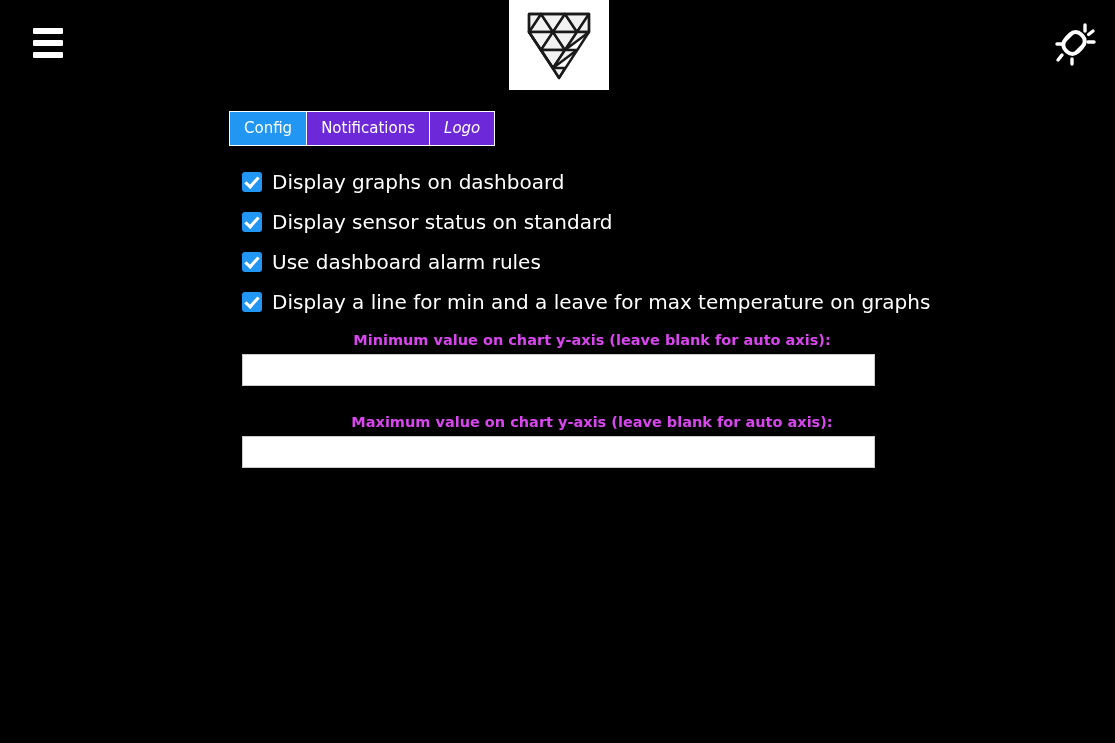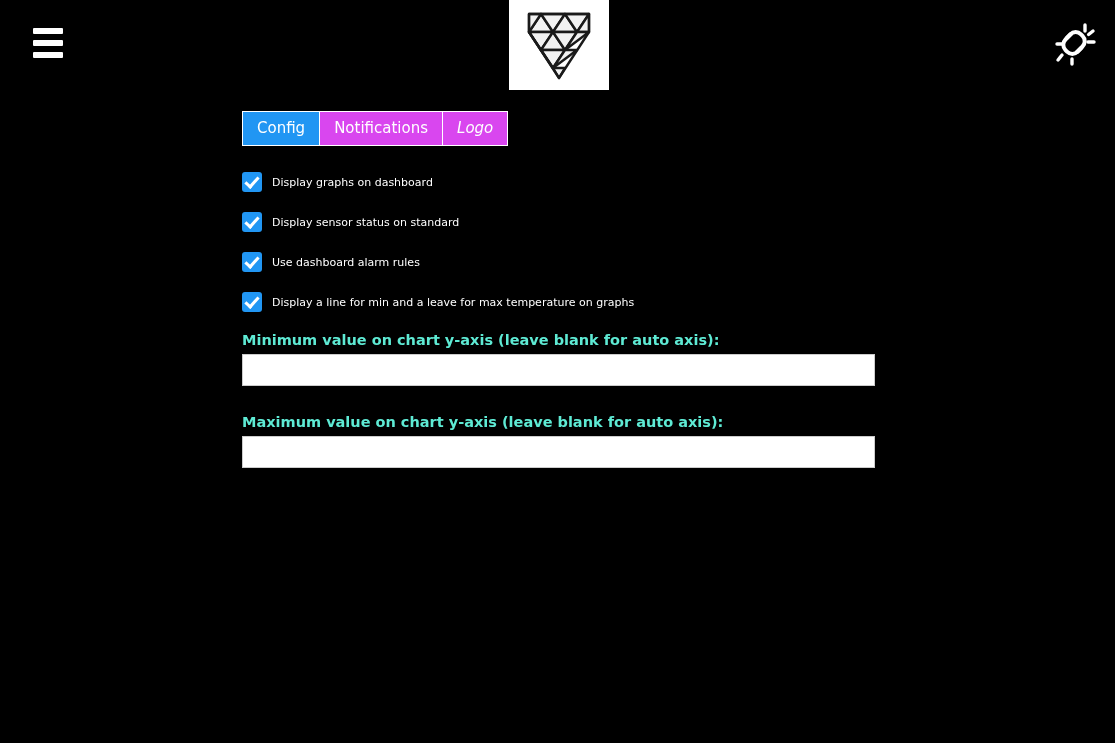--- a/index.html
+++ b/index.html
@@ -67,35 +67,35 @@
     height: 54px;
     display: flex;
     align-items: center;
     justify-content: center;
   }
   #link-status-icon svg { display: block; }
 
   
   #tab-bar {
     position: absolute;
-    left: 242px;
+    left: 229px;
     top: 111px;
     display: flex;
     border: 1px solid #ffffff;
     height: 35px;
     box-sizing: border-box;
   }
   .tab {
     display: flex;
     align-items: center;
     justify-content: center;
     padding: 0 14px;
     font-size: 15px;
     color: #ffffff;
-    background: #d946ef;
+    background: #6d28d9;
     border-right: 1px solid #ffffff;
     cursor: pointer;
     white-space: nowrap;
     box-sizing: border-box;
     line-height: 1;
   }
   .tab:last-child { border-right: none; font-style: italic; }
   .tab.active {
     background: #2196f3;
   }
@@ -131,32 +131,33 @@
     left: 6px;
     top: 2px;
     width: 5px;
     height: 11px;
     border: solid #ffffff;
     border-width: 0 3px 3px 0;
     transform: rotate(42deg);
   }
   .checkbox-label {
     margin-left: 10px;
-    font-size: 11px;
+    font-size: 20px;
     color: #ffffff;
     white-space: nowrap;
     cursor: pointer;
   }
 
   .field-label {
     font-size: 14.5px;
     font-weight: bold;
-    color: #5eead4;
+    color: #d946ef;
     margin-top: 14px;
     margin-bottom: 6px;
+    text-align: center;
   }
   .text-input {
     display: block;
     width: 633px;
     height: 32px;
     background: #ffffff;
     border: 1px solid #cccccc;
     box-sizing: border-box;
     font-family: "DejaVu Sans", sans-serif;
     font-size: 14px;

